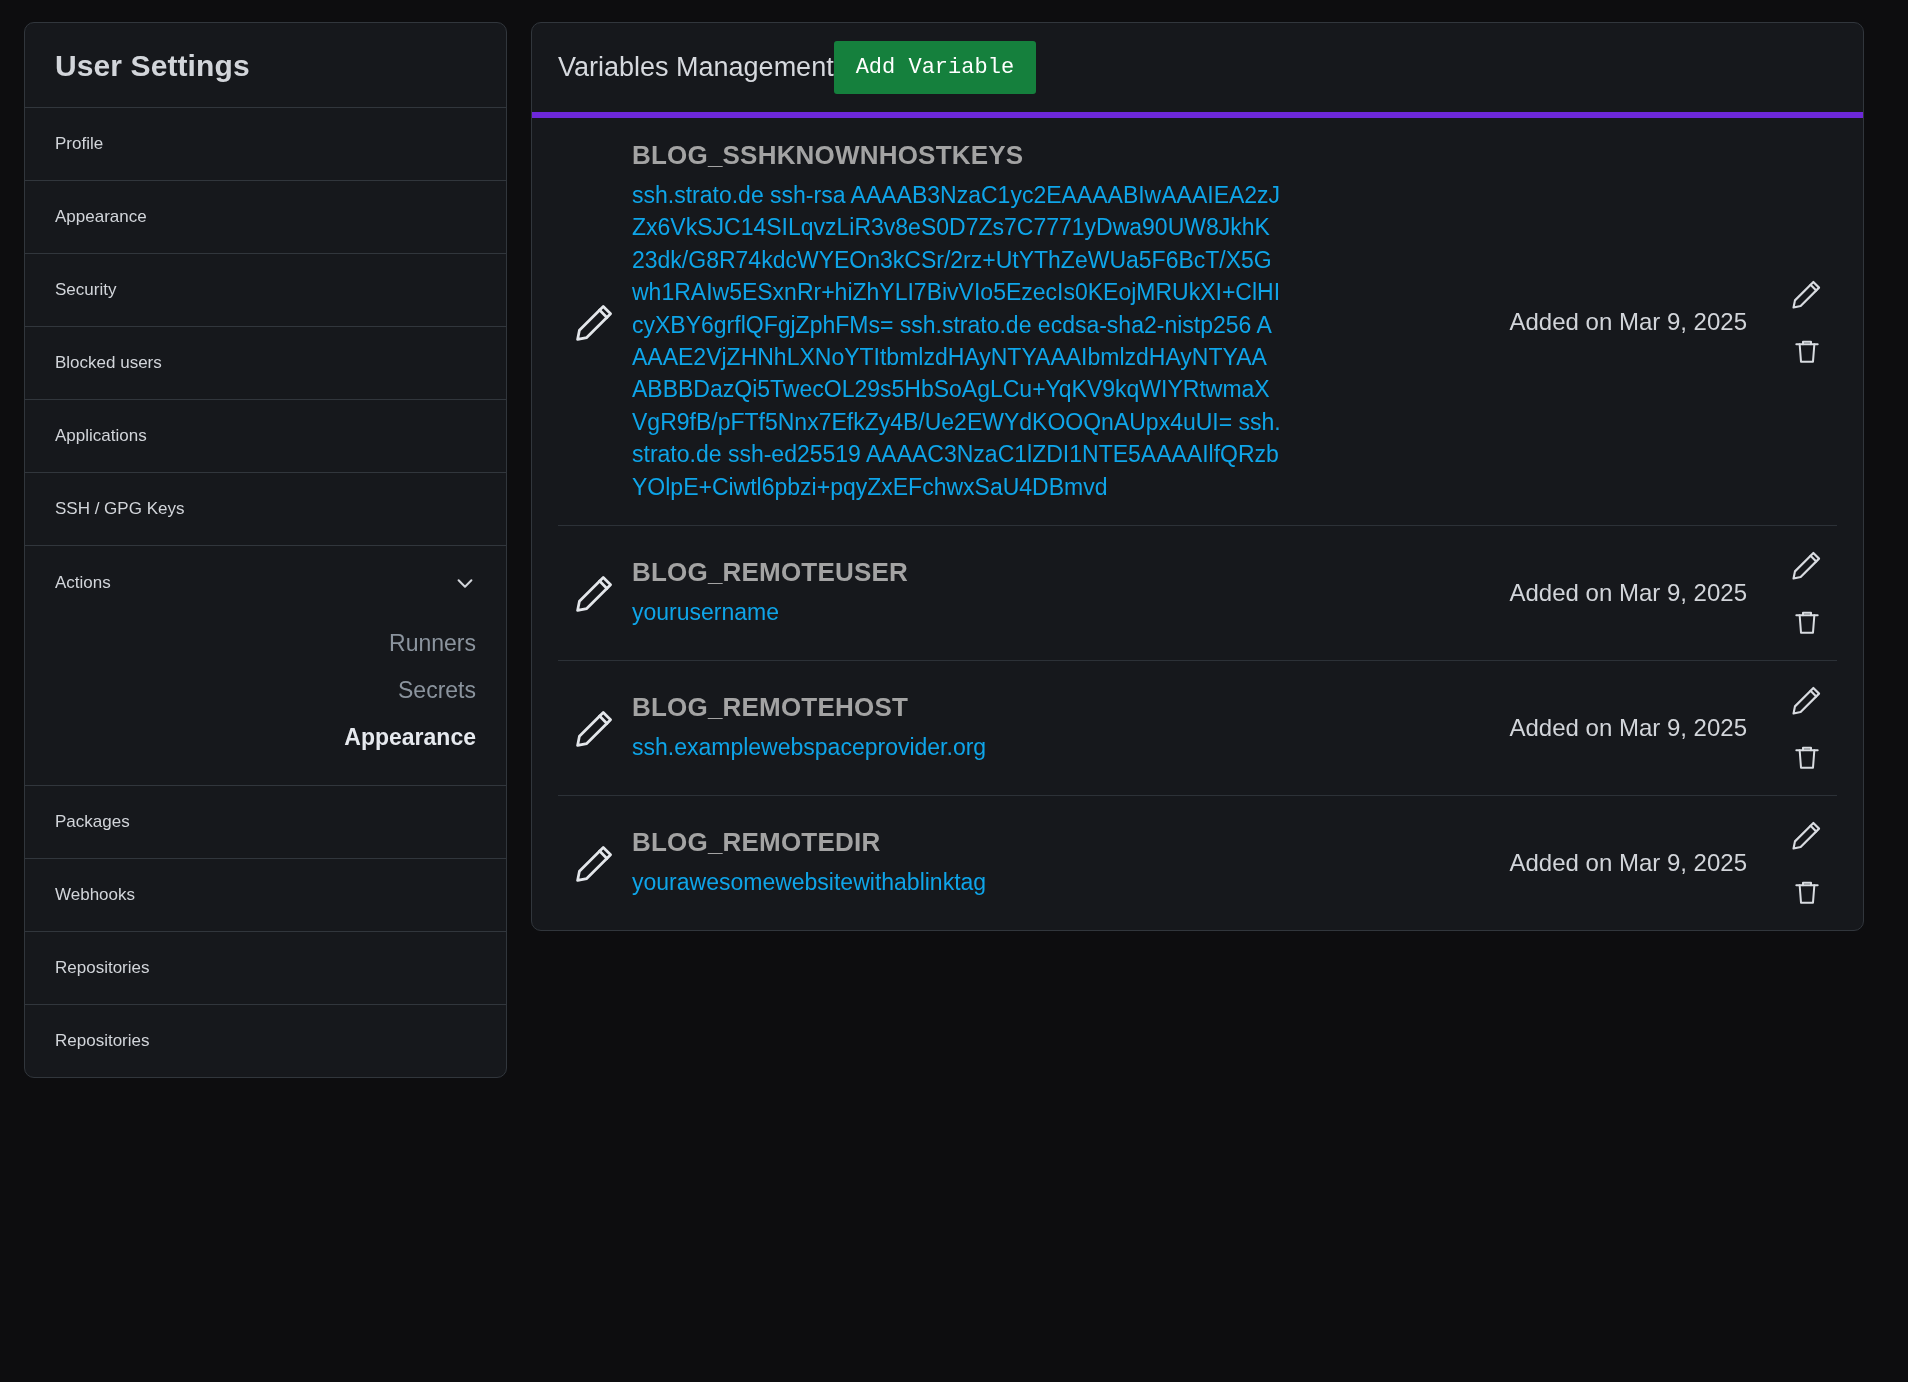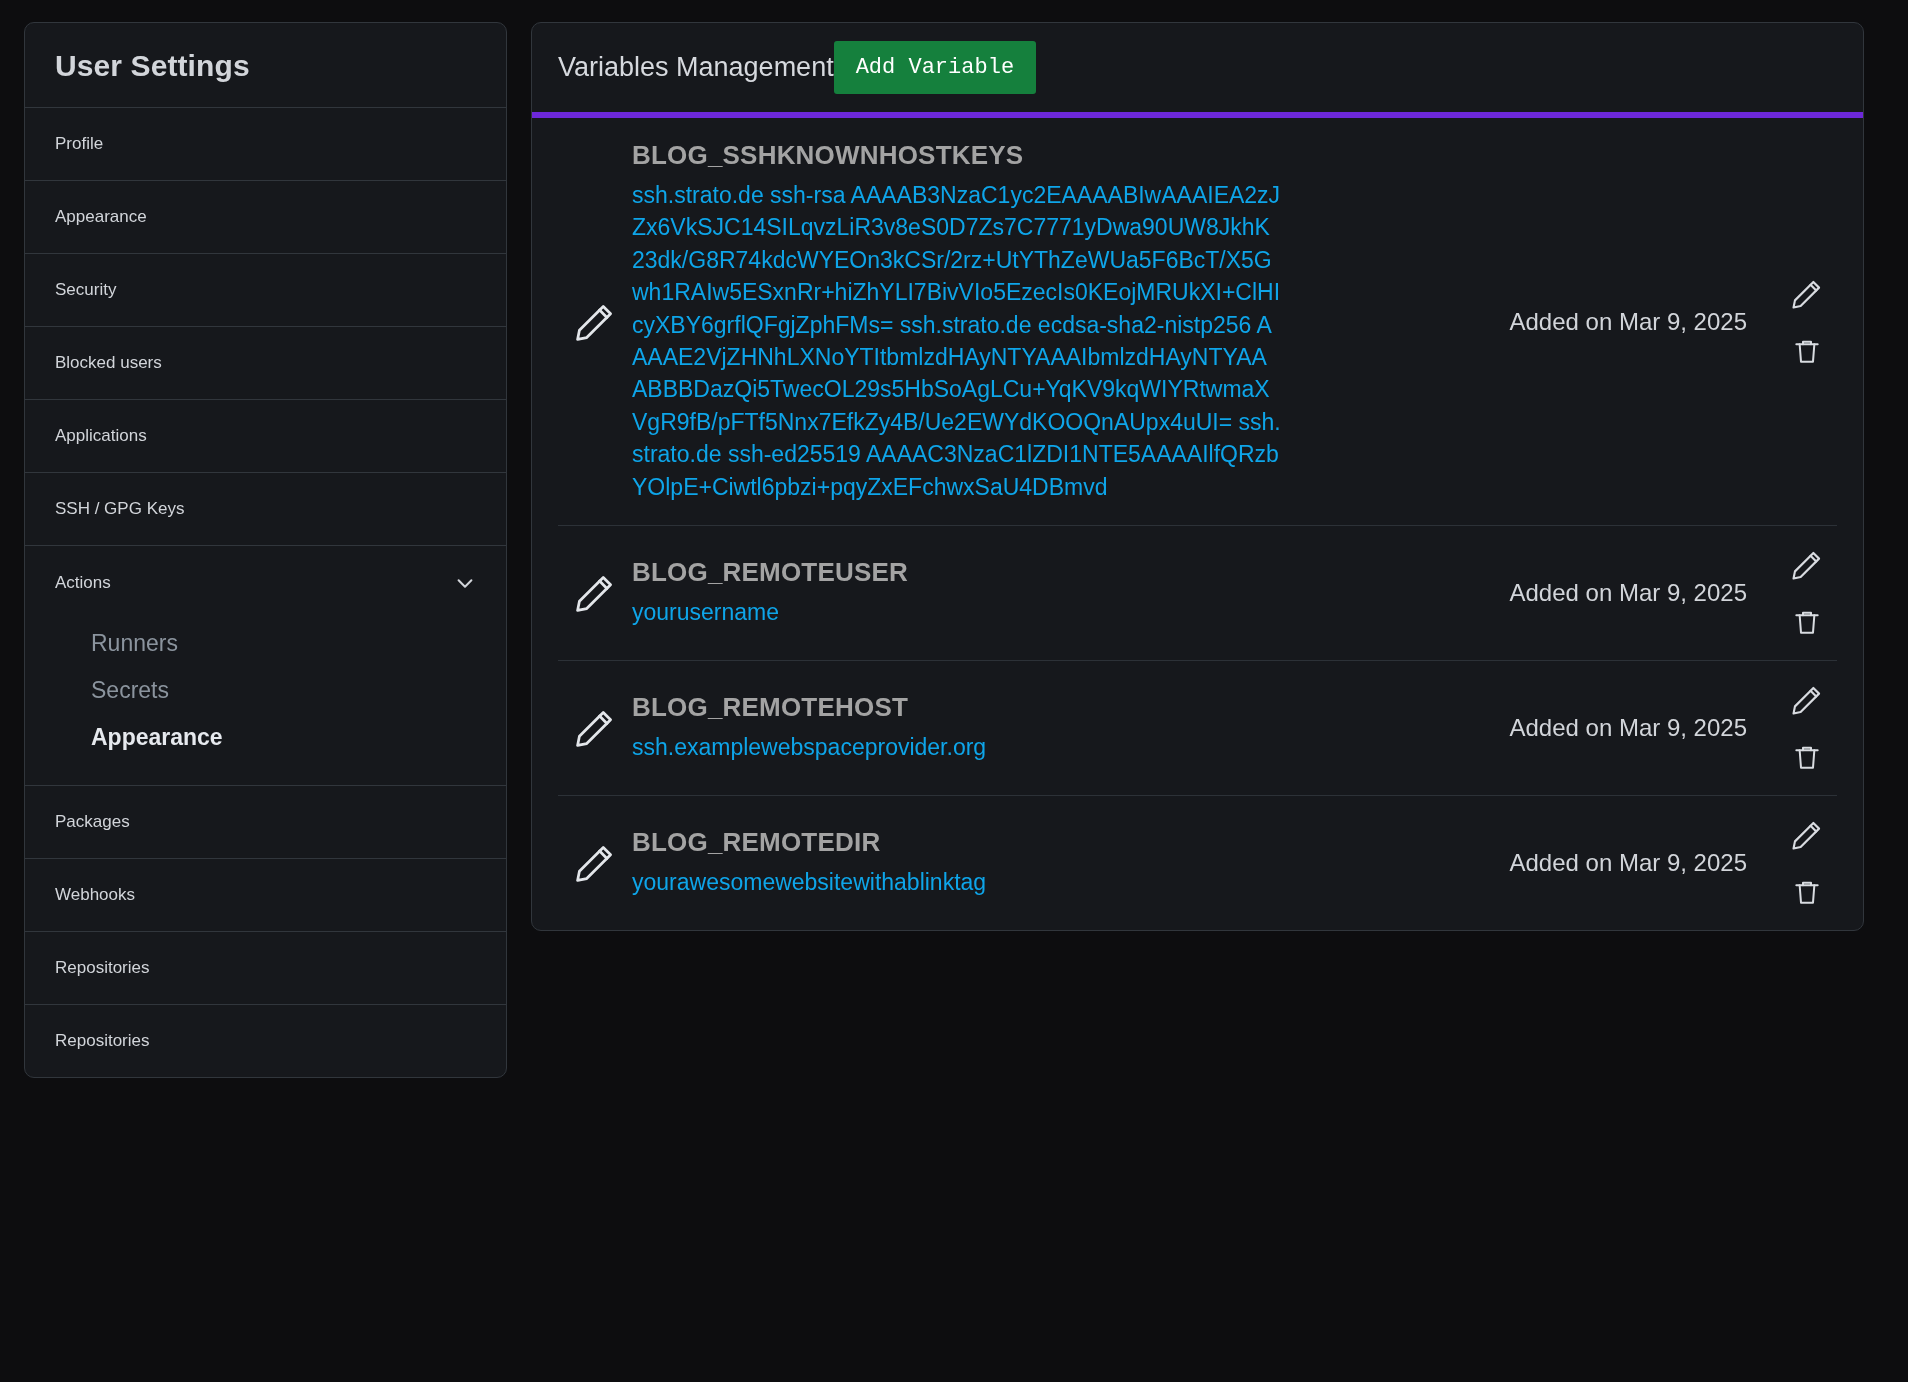--- a/index.html
+++ b/index.html
@@ -53,20 +53,21 @@
   .nav-group { border-bottom: 1px solid #31363c; }
   .nav-group .nav-item { border-bottom: none; }
   .nav-sub {
     padding: 0 0 24px 0;
   }
   .sub-item {
     padding: 10px 30px 10px 66px;
     font-size: 23px;
     color: #8b949e;
     cursor: pointer;
+    text-align: right;
   }
   .sub-item.active {
     color: #e6e9ee;
     font-weight: 700;
   }
   .chev {
     width: 22px;
     height: 22px;
     display: inline-block;
     color: #d2d5da;

